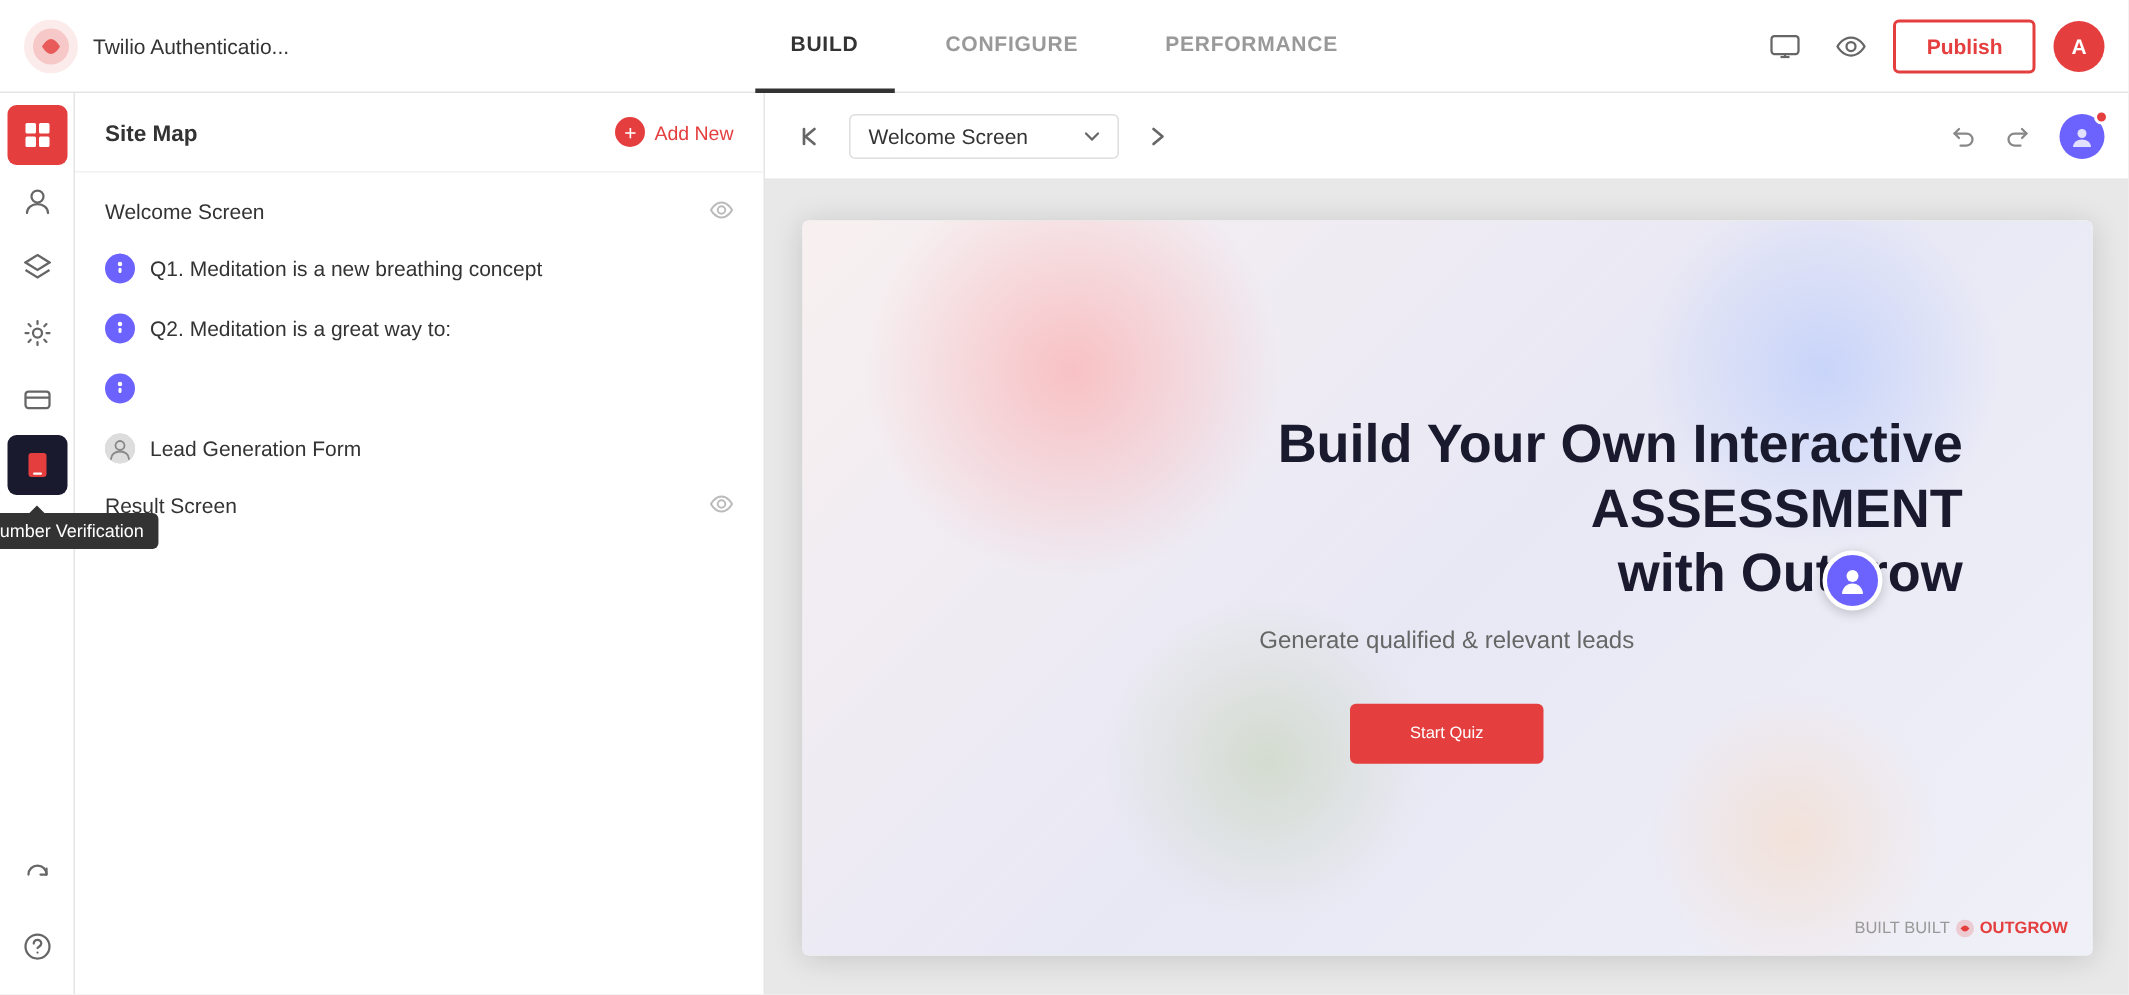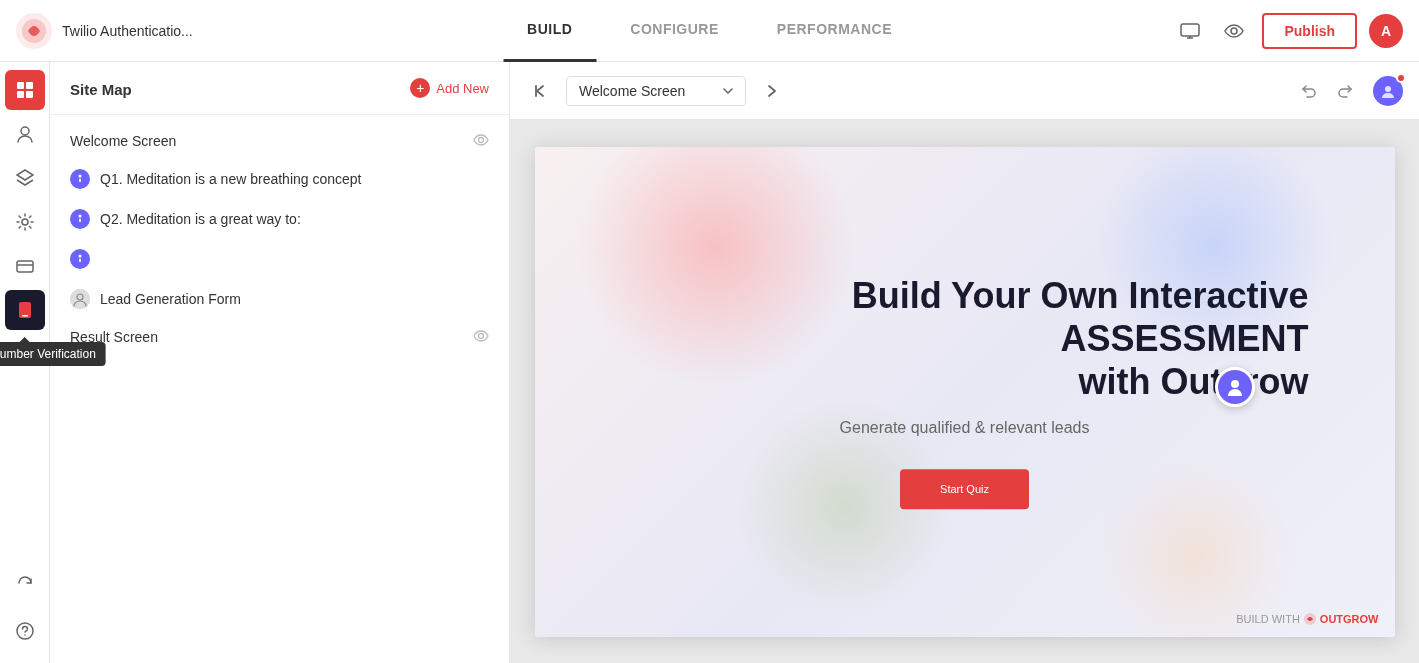--- a/index.html
+++ b/index.html
@@ -339,21 +339,21 @@
           </div>
 
           <div class="floating-avatar">
             <svg width="20" height="20" viewBox="0 0 20 20" fill="none">
                 <circle cx="10" cy="7" r="4" fill="white"></circle>
                 <path d="M3 19C3 15.134 6.134 12 10 12C13.866 12 17 15.134 17 19" fill="white"></path>
               </svg>
           </div>
 
           <div class="built-with">
-            <span>BUILD WITH</span>
+            <span>BUILT BUILT</span>
             <svg width="12" height="12" viewBox="0 0 12 12">
                 <circle cx="6" cy="6" r="6" fill="#e53e3e" opacity="0.2"></circle>
                 <path d="M3 6Q6 2 9 6Q6 10 3 6Z" fill="#e53e3e"></path>
               </svg>
             <span class="outgrow-logo-small">OUTGROW</span>
           </div>
         </div>
       </div>
     </div>
   </div>

